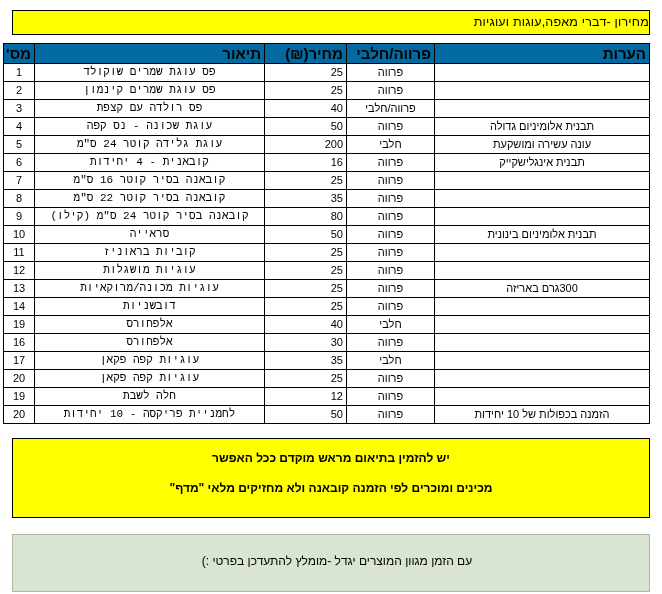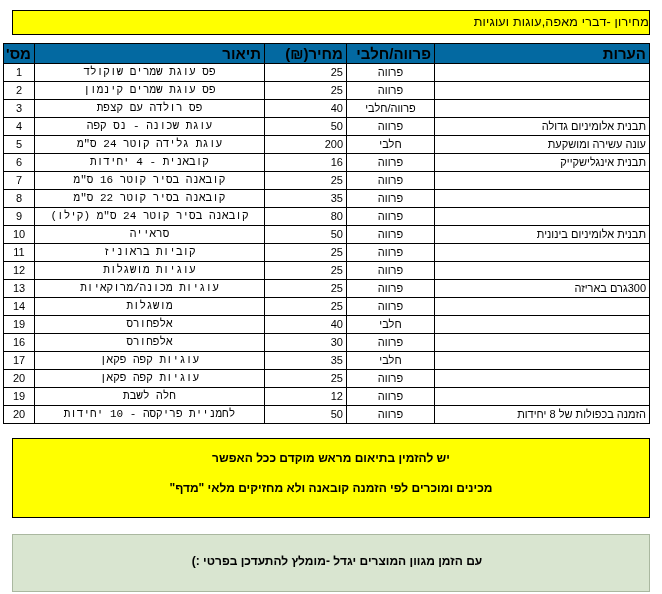--- a/index.html
+++ b/index.html
@@ -57,21 +57,21 @@
     text-align: right;
     height: 19px;
     font-size: 15px;
   }
   col.c-remarks { width: 215px; }
   col.c-type    { width: 88px; }
   col.c-price   { width: 82px; }
   col.c-desc    { width: 230px; }
   col.c-num     { width: 31px; }
 
-  td.remarks { text-align: right; }
+  td.remarks { text-align: center; }
   td.type    { text-align: center; }
   td.price   { }
   td.desc    { text-align: center; font-family: Liberation Mono, monospace; }
   td.num     { text-align: center; }
 
   
   .notes-block {
     margin: 14px 4px 0 4px;
     background: #ffff00;
     border: 1px solid #000000;
@@ -94,21 +94,21 @@
     border: 1px solid #aab8a0;
     height: 56px;
     position: relative;
   }
   .footer-text {
     position: absolute;
     left: 4px;
     right: 0;
     top: 19px;
     text-align: center;
-    font-weight: bold;
+    font-weight: normal;
     font-size: 12px;
     margin-left: 8px;
   }
 </style>
 </head>
 <body>
 
 <div class="page">
 
   <div class="title-banner">מחירון -דברי מאפה,עוגות ועוגיות</div>
@@ -219,21 +219,21 @@
           <td class="remarks">300גרם באריזה</td>
           <td class="type">פרווה</td>
           <td class="price">25</td>
           <td class="desc">עוגיות מכונה/מרוקאיות</td>
           <td class="num">13</td>
         </tr>
         <tr>
           <td class="remarks"></td>
           <td class="type">פרווה</td>
           <td class="price">25</td>
-          <td class="desc">מושגלות</td>
+          <td class="desc">דובשניות</td>
           <td class="num">14</td>
         </tr>
         <tr>
           <td class="remarks"></td>
           <td class="type">חלבי</td>
           <td class="price">40</td>
           <td class="desc">אלפחורס</td>
           <td class="num">19</td>
         </tr>
         <tr>
@@ -258,21 +258,21 @@
           <td class="num">20</td>
         </tr>
         <tr>
           <td class="remarks"></td>
           <td class="type">פרווה</td>
           <td class="price">12</td>
           <td class="desc">חלה לשבת</td>
           <td class="num">19</td>
         </tr>
         <tr>
-          <td class="remarks">הזמנה בכפולות של 8 יחידות</td>
+          <td class="remarks">הזמנה בכפולות של 10 יחידות</td>
           <td class="type">פרווה</td>
           <td class="price">50</td>
           <td class="desc">לחמניית פריקסה - 10 יחידות</td>
           <td class="num">20</td>
         </tr>
       </tbody>
   </table>
 
   <div class="notes-block">
     <div class="note-line">יש להזמין בתיאום מראש מוקדם ככל האפשר</div>

